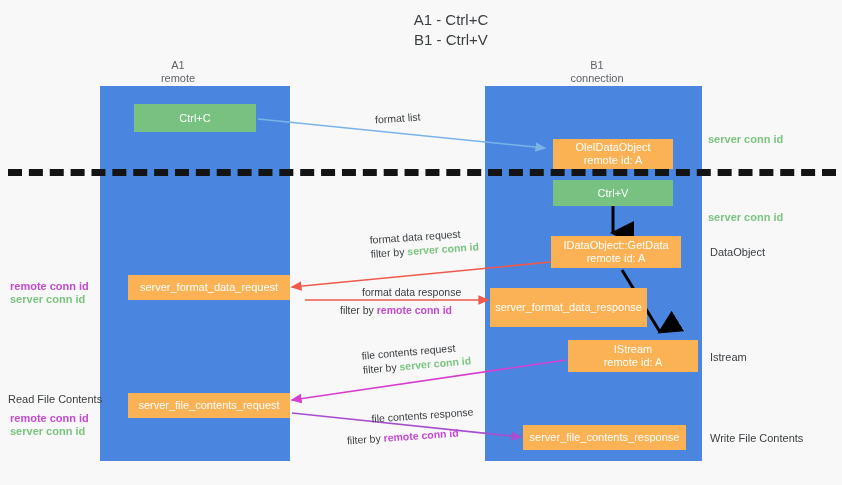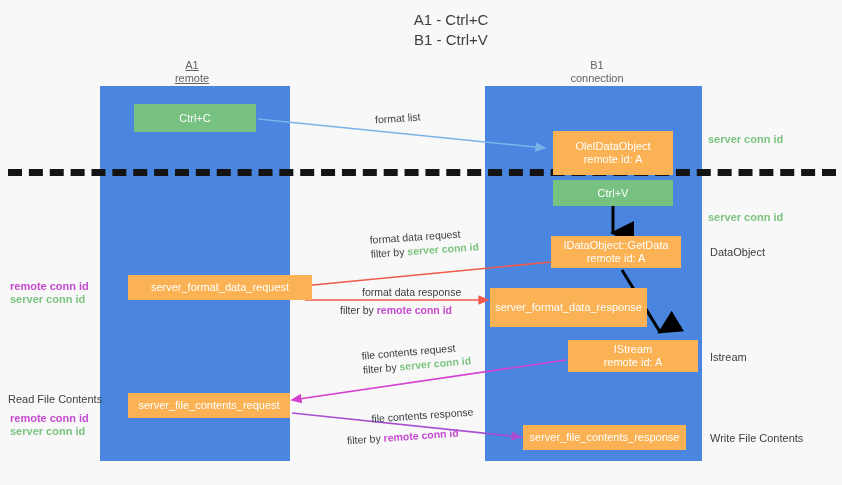--- a/index.html
+++ b/index.html
@@ -59,21 +59,21 @@
 </head>
 <body>
 
 <div id="stage">
 
   <div class="title">
     <div>A1 - Ctrl+C</div>
     <div>B1 - Ctrl+V</div>
   </div>
 
-  <div class="colhead" style="left:112px;top:59px;text-decoration:underline;">
+  <div class="colhead" style="left:98px;top:59px;">
     <div>A1</div>
     <div>remote</div>
   </div>
   <div class="colhead" style="left:517px;top:59px;">
     <div>B1</div>
     <div>connection</div>
   </div>
 
   <div class="lane" style="left:100px;top:86px;width:190px;height:375px;"></div>
   <div class="lane" style="left:485px;top:86px;width:217px;height:375px;"></div>
@@ -112,35 +112,35 @@
 
     <line x1="292" y1="413" x2="521" y2="437" stroke="#a84fd0" stroke-width="1.6" marker-end="url(#ar-pur)"></line>
   </svg>
 
   <div class="divider"></div>
 
   <div class="box green" style="left:134px;top:104px;width:122px;height:28px;justify-content:center;">
     <div>Ctrl+C</div>
   </div>
 
-  <div class="box orange" style="left:553px;top:131px;width:120px;height:44px;">
+  <div class="box orange" style="left:553px;top:139px;width:120px;height:30px;">
     <div>OleIDataObject</div>
     <div>remote id: A</div>
   </div>
 
   <div class="box green" style="left:553px;top:180px;width:120px;height:26px;">
     <div>Ctrl+V</div>
   </div>
 
   <div class="box orange" style="left:551px;top:236px;width:130px;height:32px;">
     <div>IDataObject::GetData</div>
     <div>remote id: A</div>
   </div>
 
-  <div class="box orange" style="left:128px;top:275px;width:184px;height:25px;">
+  <div class="box orange" style="left:128px;top:275px;width:162px;height:25px;">
     <div>server_format_data_request</div>
   </div>
 
   <div class="box orange" style="left:490px;top:288px;width:157px;height:39px;">
     <div>server_format_data_response</div>
   </div>
 
   <div class="box orange" style="left:568px;top:340px;width:130px;height:32px;">
     <div>IStream</div>
     <div>remote id: A</div>

